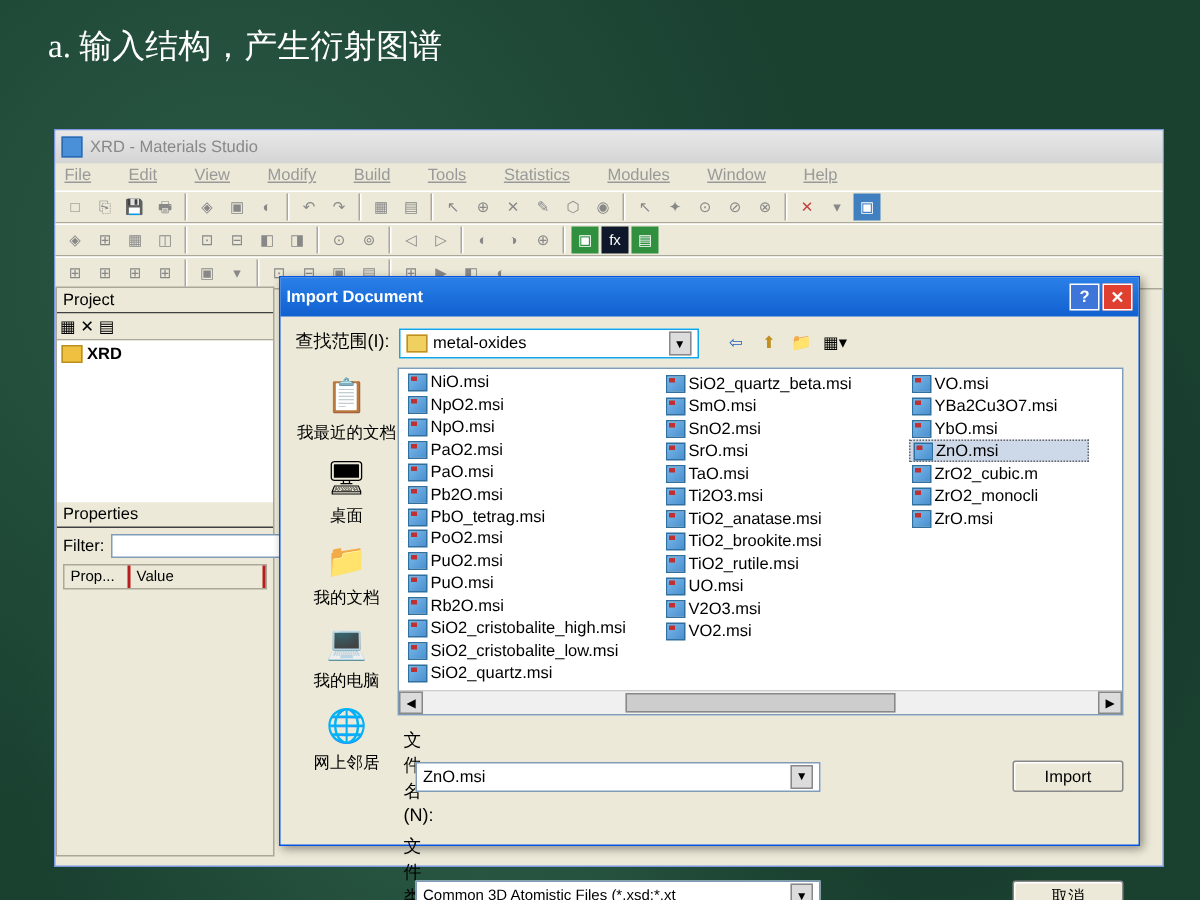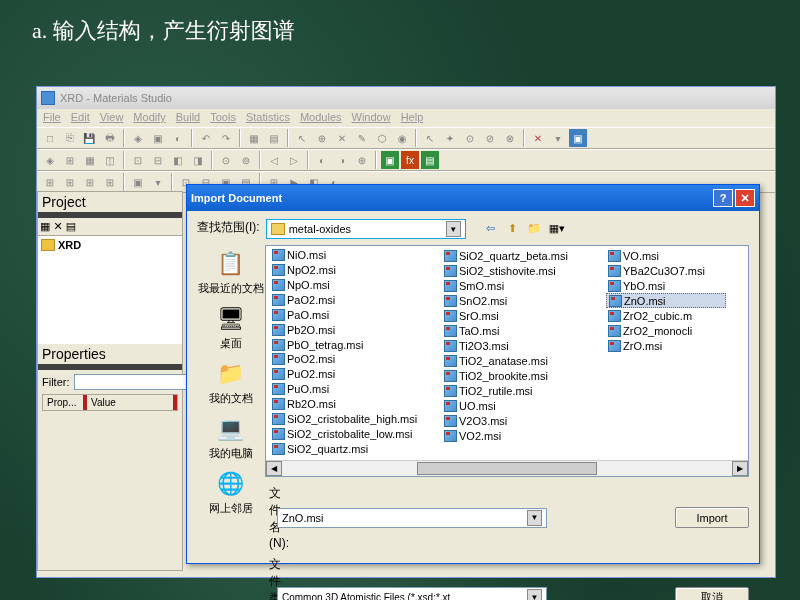--- a/index.html
+++ b/index.html
@@ -1,35 +1,35 @@
 <!DOCTYPE html>
 <html><head>
 <meta charset="utf-8">
 <style>
 *{box-sizing:border-box;margin:0;padding:0;font-family:"Microsoft Sans Serif",Tahoma,sans-serif;font-size:11px}
 body{width:800px;height:600px;background:#1a4030;background-image:radial-gradient(circle at 20% 30%,#2a5a45 0%,transparent 50%),radial-gradient(circle at 70% 60%,#0d2a1e 0%,transparent 40%),radial-gradient(circle at 40% 80%,#2d5f48 0%,transparent 45%);overflow:hidden;position:relative}
 .caption{position:absolute;top:16px;left:32px;color:#fff;font-size:22px;font-family:SimSun,serif}
 .app{position:absolute;top:86px;left:36px;width:740px;height:492px;background:#ece9d8;border:1px solid #7a96df}
 .titlebar{height:22px;background:linear-gradient(#e8e8e8,#d4d4d4);display:flex;align-items:center;padding:0 4px;color:#888;font-size:13px;font-family:"Courier New",monospace}
 .titlebar .ico{width:14px;height:14px;background:#4a90d9;margin-right:5px;border:1px solid #2a6ab0}
-.menubar{height:18px;background:#ece9d8;display:flex;padding:2px 6px;gap:10px;color:#999;font-size:11px}
+.menubar{height:18px;background:#ece9d8;display:flex;padding:2px 6px;gap:25px;color:#999;font-size:11px}
 .menubar span{text-decoration:underline}
 .toolbar{height:22px;background:#ece9d8;border-top:1px solid #fff;border-bottom:1px solid #aca899;display:flex;align-items:center;padding:0 4px;gap:2px}
 .tbtn{width:18px;height:18px;background:#ece9d8;border:1px solid transparent;display:flex;align-items:center;justify-content:center;color:#888;font-size:10px}
 .tsep{width:2px;height:18px;border-left:1px solid #aca899;border-right:1px solid #fff;margin:0 2px}
 .left-panel{position:absolute;top:104px;left:0;width:146px;height:380px;border:1px solid #aca899}
-.panel-hdr{background:#ece9d8;padding:2px 4px;border-bottom:6px solid #404040;font-size:14px}
+.panel-hdr{background:#ece9d8;padding:2px 4px;border-bottom:1px solid #404040;font-size:11px}
 .panel-body{background:#fff;height:108px;padding:2px}
 .proj-item{display:flex;align-items:center;gap:3px;padding:1px}
 .proj-ico{width:14px;height:12px;background:#f0c040;border:1px solid #b89020}
 .prop-body{background:#ece9d8;padding:4px}
 .filter-row{display:flex;align-items:center;gap:4px;margin-bottom:4px}
 .filter-row input{flex:1;height:16px;border:1px solid #7f9db9;background:#fff;font-size:10px}
 .prop-hdr{display:flex;background:#ece9d8;border:1px solid #aca899}
-.prop-hdr div{padding:2px 4px;border-right:4px solid #b91c1c;font-size:10px}
+.prop-hdr div{padding:2px 4px;border-right:2px solid #b91c1c;font-size:10px}
 .dialog{position:absolute;top:184px;left:186px;width:574px;height:380px;background:#ece9d8;border:1px solid #0054e3;box-shadow:2px 2px 6px rgba(0,0,0,.4)}
 .dlg-title{height:26px;background:linear-gradient(#2a80e8,#1060d0);display:flex;align-items:center;padding:0 4px;color:#fff;font-family:"Courier New",monospace;font-size:15px;font-weight:bold}
 .dlg-title .spacer{flex:1}
 .dlg-close{width:20px;height:18px;background:#e04030;border:1px solid #fff;color:#fff;display:flex;align-items:center;justify-content:center;font-weight:bold;margin-left:2px}
 .dlg-help{width:20px;height:18px;background:#3d76d8;border:1px solid #fff;color:#fff;display:flex;align-items:center;justify-content:center;font-weight:bold}
 .dlg-body{padding:8px 10px}
 .look-row{display:flex;align-items:flex-start;gap:6px;margin-bottom:6px}
 .look-row label{font-size:12px}
 .look-select{width:200px;height:20px;border:1px solid #0ea5e9;background:#fff;display:flex;align-items:center;padding:0 4px;gap:4px}
 .fld-ico{width:14px;height:12px;background:#f0d060;border:1px solid #c09020}
@@ -128,21 +128,21 @@
       <div class="tbtn">⊚</div>
       <div class="tsep"></div>
     <div class="tbtn">◁</div>
       <div class="tbtn">▷</div>
       <div class="tsep"></div>
     <div class="tbtn">◐</div>
       <div class="tbtn">◑</div>
       <div class="tbtn">⊕</div>
       <div class="tsep"></div>
     <div class="tbtn" style="background:#309040;color:#fff">▣</div>
-      <div class="tbtn" style="background:#c2410c;color:#fff;">fx</div>
+      <div class="tbtn" style="background:#0f172a;color:#fff;">fx</div>
       <div class="tbtn" style="background:#309040;color:#fff">▤</div>
   </div>
   <div class="toolbar">
     <div class="tbtn">⊞</div>
       <div class="tbtn">⊞</div>
       <div class="tbtn">⊞</div>
       <div class="tbtn">⊞</div>
       <div class="tsep"></div>
     <div class="tbtn">▣</div>
       <div class="tbtn">▾</div>
@@ -286,24 +286,20 @@
               </div>
               <div class="file-item">
                 <div class="fi-ico"></div>
                 <span>SiO2_quartz.msi</span>
               </div>
             </div>
             <div class="file-col" style="width: 164px;">
               <div class="file-item">
                 <div class="fi-ico"></div>
                 <span>SiO2_quartz_beta.msi</span>
-              </div>
-              <div class="file-item">
-                <div class="fi-ico"></div>
-                <span>SiO2_stishovite.msi</span>
               </div>
               <div class="file-item">
                 <div class="fi-ico"></div>
                 <span>SmO.msi</span>
               </div>
               <div class="file-item">
                 <div class="fi-ico"></div>
                 <span>SnO2.msi</span>
               </div>
               <div class="file-item">

